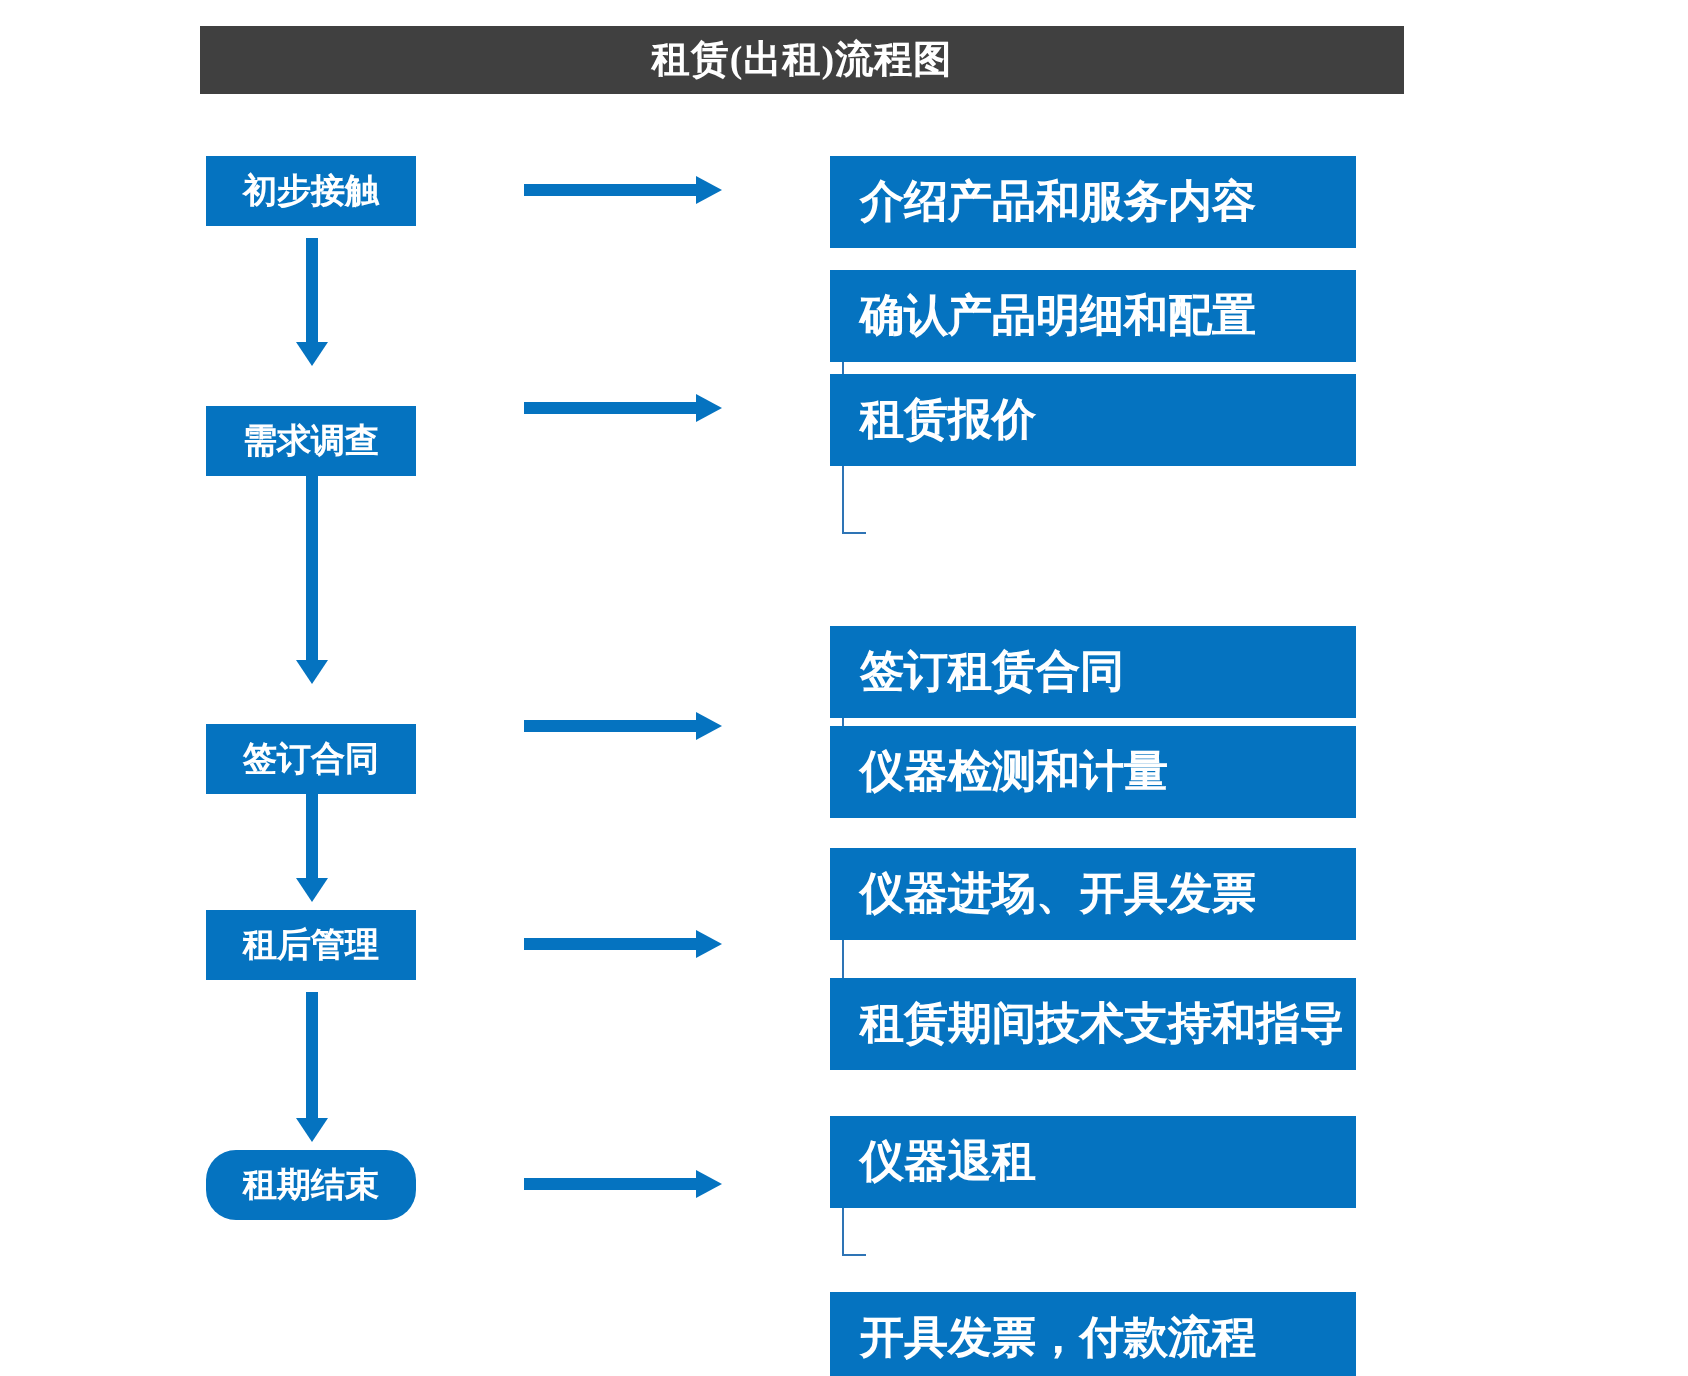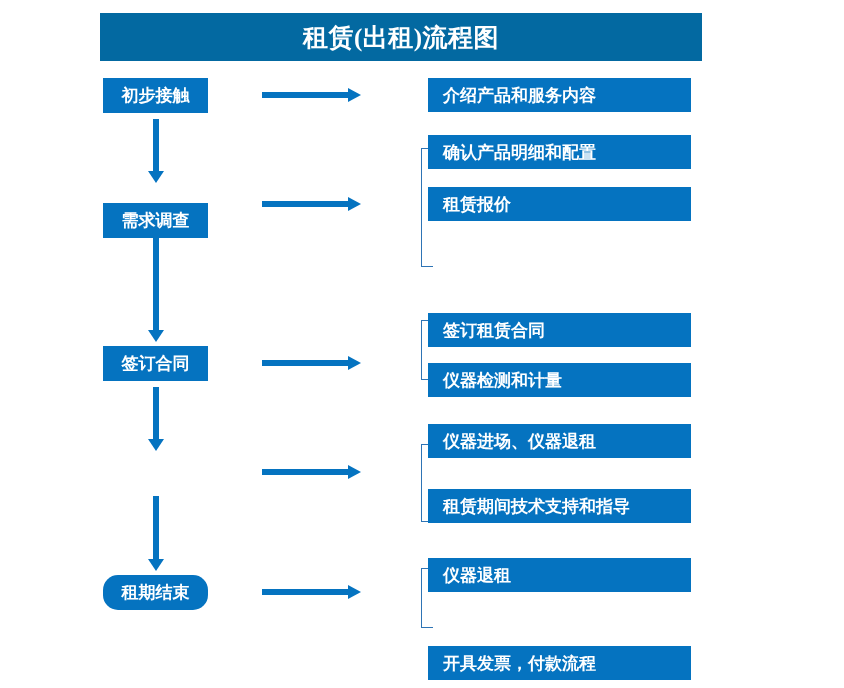--- a/index.html
+++ b/index.html
@@ -20,27 +20,27 @@
     width: 844px;
     height: 688px;
   }
 
   
   .title-bar {
     position: absolute;
     left: 100px;
     top: 13px;
     width: 602px;
-    height: 48px;
-    background: #0369a1;
+    height: 34px;
+    background: #404040;
     color: #ffffff;
     display: flex;
     align-items: center;
     justify-content: center;
-    font-size: 25px;
+    font-size: 19px;
     font-weight: bold;
     letter-spacing: 0.5px;
   }
 
   
   .box {
     position: absolute;
     background: #0573C0;
     color: #ffffff;
     font-weight: bold;
@@ -50,25 +50,25 @@
   }
   .box-left {
     width: 105px;
     height: 35px;
     left: 103px;
     justify-content: center;
     font-size: 17px;
   }
   .box-right {
     width: 263px;
-    height: 34px;
-    left: 428px;
+    height: 46px;
+    left: 415px;
     justify-content: flex-start;
     padding-left: 15px;
-    font-size: 17px;
+    font-size: 22px;
   }
 
   
   .h-arrow {
     position: absolute;
     height: 14px;
     width: 100px;
   }
   .h-arrow .shaft {
     position: absolute;
@@ -126,21 +126,22 @@
 </style>
 </head>
 <body>
 
 <div class="canvas">
 
   <div class="title-bar">租赁(出租)流程图</div>
 
   <div class="box box-left" style="top:78px;">初步接触</div>
   <div class="box box-left" style="top:187px;margin-top:16px;">需求调查</div>
-  <div class="box box-left" style="top:346px;">签订合同</div>
+  <div class="box box-left" style="top:362px;">签订合同</div>
+  <div class="box box-left" style="top:455px;">租后管理</div>
   <div class="box box-left" style="top:575px;border-radius:15px;">租期结束</div>
 
   <div class="v-arrow" style="left:148px; top:119px; height:64px;">
     <div class="shaft"></div>
     <div class="head"></div>
   </div>
   <div class="v-arrow" style="left:148px; top:228px; height:114px;">
     <div class="shaft"></div>
     <div class="head"></div>
   </div>
@@ -179,19 +180,19 @@
   <div class="bracket" style="top:444px; height:78px;"></div>
   <div class="bracket" style="top:568px; height:60px;"></div>
 
   <div class="box box-right" style="top:78px;">介绍产品和服务内容</div>
   <div class="box box-right" style="top:187px;">租赁报价</div>
   <div class="box box-right" style="top:135px;">确认产品明细和配置</div>
 
   <div class="box box-right" style="top:363px;">仪器检测和计量</div>
   <div class="box box-right" style="top:313px;">签订租赁合同</div>
 
-  <div class="box box-right" style="top:424px;">仪器进场、仪器退租</div>
+  <div class="box box-right" style="top:424px;">仪器进场、开具发票</div>
   <div class="box box-right" style="top:489px;">租赁期间技术支持和指导</div>
 
   <div class="box box-right" style="top:558px;">仪器退租</div>
   <div class="box box-right" style="top:610px;margin-top:36px;">开具发票，付款流程</div>
 
 </div>
 
 </body></html>

